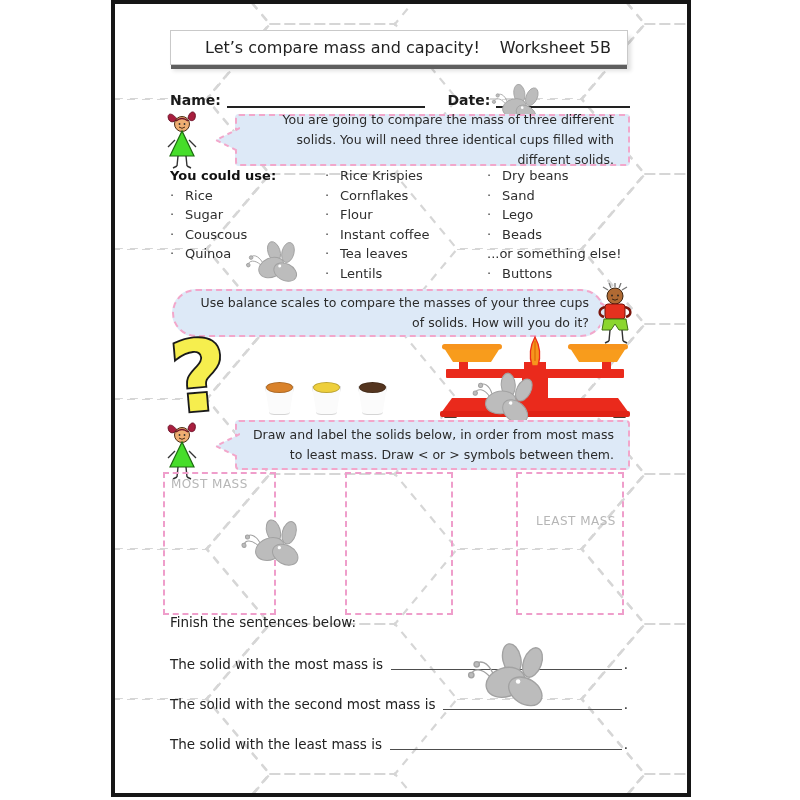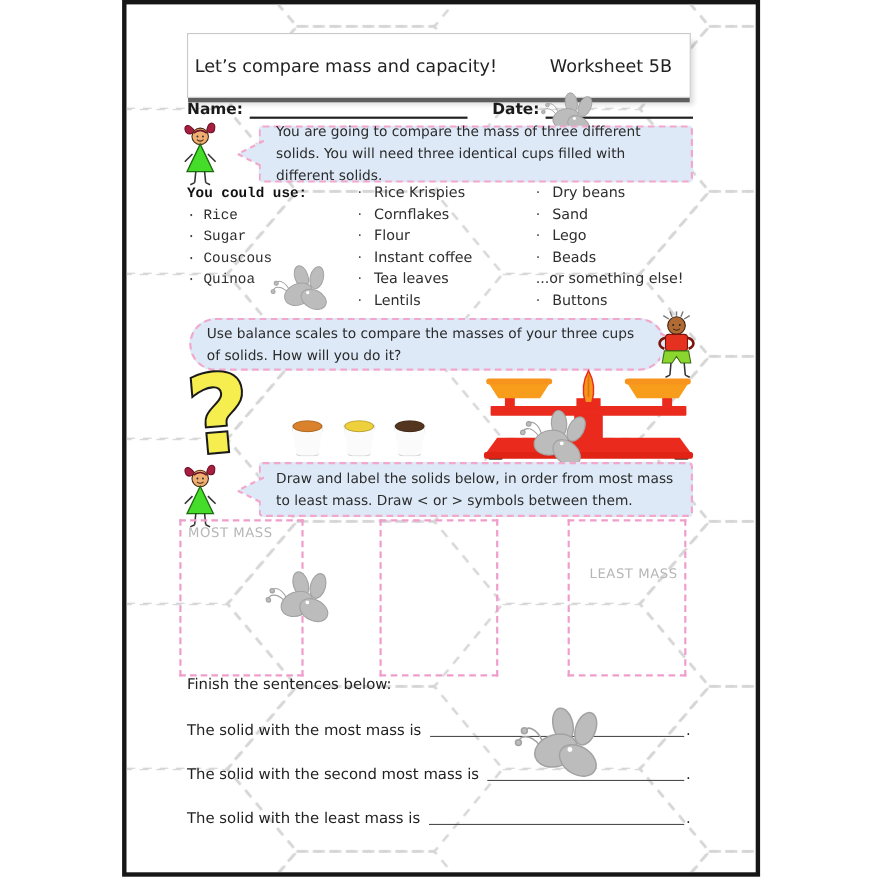--- a/index.html
+++ b/index.html
@@ -3,44 +3,44 @@
 <meta charset="utf-8">
 <style>
   html,body{margin:0;padding:0;background:#ffffff;width:800px;height:800px;overflow:hidden;
     font-family:"DejaVu Sans","Liberation Sans",sans-serif;color:#2e2e2e;}
   .frame{position:absolute;left:111px;top:0;width:572px;height:789px;border:4px solid #161616;background:#ffffff;}
   .page{position:relative;width:572px;height:789px;overflow:hidden;}
   .hexbg{position:absolute;left:0;top:0;pointer-events:none;}
   .abs{position:absolute;}
 
   
-  .title-box{left:55px;top:26px;width:458px;height:59px;background:#ffffff;
+  .title-box{left:55px;top:26px;width:458px;height:35px;background:#ffffff;
     border:1px solid #c9c9c9;box-shadow:0 5px 0 -1px #5f5f5f,3px 6px 4px rgba(0,0,0,.12);
-    display:flex;align-items:center;justify-content:space-between;padding:0 16px 0 6px;box-sizing:border-box;}
+    display:flex;align-items:center;justify-content:space-between;padding:0 16px 0 34px;box-sizing:border-box;}
   .title-box .t1{font-size:16px;color:#222;}
   .title-box .t2{font-size:16px;color:#222;}
 
   
   .name-row{left:55px;top:82px;width:460px;height:22px;display:flex;align-items:flex-end;font-size:14px;}
   .blank-bold{border-bottom:2px solid #222;height:16px;}
   .lbl{font-weight:bold;color:#1b1b1b;}
 
   
   .bubble{background:#dde9f7;border:2px dashed #f2a7cb;border-radius:4px;
-    font-size:12.5px;line-height:1.62;text-align:left;color:#2b2b2b;
+    font-size:12.5px;line-height:1.62;text-align:right;color:#2b2b2b;
     display:flex;align-items:center;justify-content:center;padding:4px 14px;box-sizing:border-box;}
   .tail{position:absolute;width:27px;height:26px;}
   .tail.left{left:-24px;top:11px;}
   .tail.right{right:-24px;top:11px;}
 
   
   .col{line-height:19.5px;font-size:13px;}
   .col .hdr{font-weight:bold;color:#111;}
   .li .bullet{display:inline-block;width:15px;color:#444;}
-  .col1{left:55px;top:162px;width:150px;font-family:Liberation Mono, monospace;}
+  .col1{left:55px;top:162px;width:150px;}
   .col2{left:210px;top:162px;width:160px;}
   .col3{left:372px;top:162px;width:160px;}
 
   
   .cup{width:29px;height:33px;}
   .cup-body{position:absolute;top:4px;left:0;right:0;bottom:0;background:#fbfbfb;
     border:1px solid #d5d5d5;border-radius:0 0 9px 9px;
     clip-path:polygon(0 0,100% 0,84% 100%,16% 100%);}
   .cup-top{position:absolute;top:0;left:1px;right:1px;height:9px;border-radius:50%;
     border:1px solid rgba(0,0,0,.2);}

